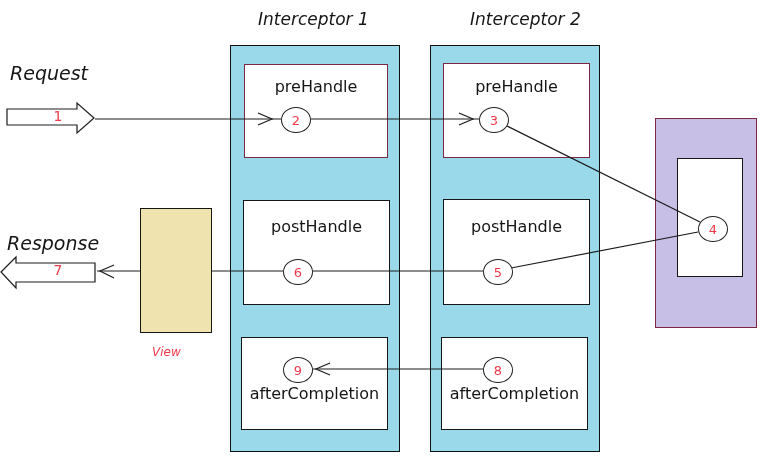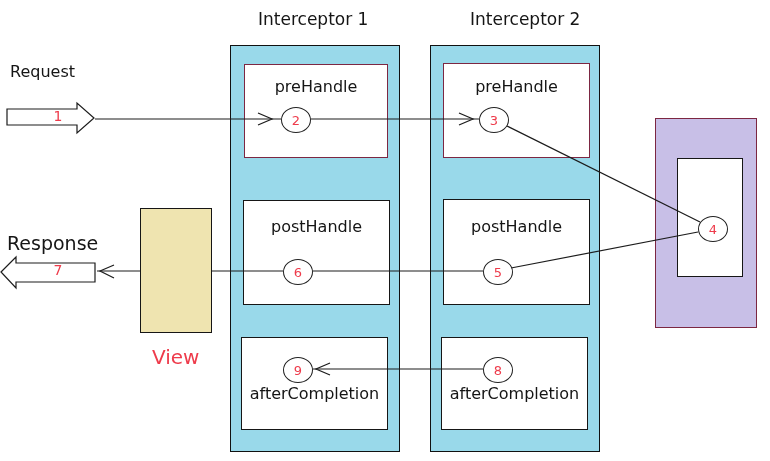--- a/index.html
+++ b/index.html
@@ -27,27 +27,27 @@
   .controller-box{position:absolute;left:655px;top:118px;width:102px;height:210px;
         background:var(--controller-fill,#c8bfe7);
         border:1px solid var(--controller-border,#7c2742);box-sizing:border-box;z-index:2;}
   .controller-inner{position:absolute;left:677px;top:158px;width:66px;height:119px;
         background:#fff;border:1px solid #161616;box-sizing:border-box;z-index:3;}
   
   .view-box{position:absolute;left:140px;top:208px;width:72px;height:125px;
         background:var(--view-fill,#efe4b0);border:1px solid #161616;
         box-sizing:border-box;z-index:2;}
   
-  .lbl{position:absolute;z-index:2;white-space:nowrap;}
+  .lbl{position:absolute;z-index:2;white-space:nowrap;font-style:italic;}
   .t-int1{left:258px;top:9px;font-size:17px;}
   .t-int2{left:470px;top:9px;font-size:17px;}
-  .t-req{left:10px;top:62px;font-size:16px;}
+  .t-req{left:10px;top:62px;font-size:19px;}
   .t-resp{left:7px;top:219px;font-size:19px;margin-top:13px;}
   .t-ctrl{left:644px;top:74px;font-size:22px;font-family:"DejaVu Serif",serif;font-style:italic;}
-  .t-view{left:152px;top:345px;font-size:20px;color:var(--step-red,#ee3b4b);}
+  .t-view{left:152px;top:345px;font-size:12px;color:var(--step-red,#ee3b4b);}
   
   .overlay{position:absolute;left:0;top:0;z-index:5;pointer-events:none;}
   
   .step{position:absolute;width:28px;height:24px;background:#fff;
         border:1px solid #222;border-radius:50%;z-index:6;
         display:flex;align-items:center;justify-content:center;
         font-size:13px;color:var(--step-red,#ee3b4b);}
   .c2{left:281px;top:107px;} .c3{left:479px;top:107px;}
   .c4{left:698px;top:216px;} .c5{left:483px;top:259px;}
   .c6{left:283px;top:259px;} .c8{left:483px;top:357px;}

